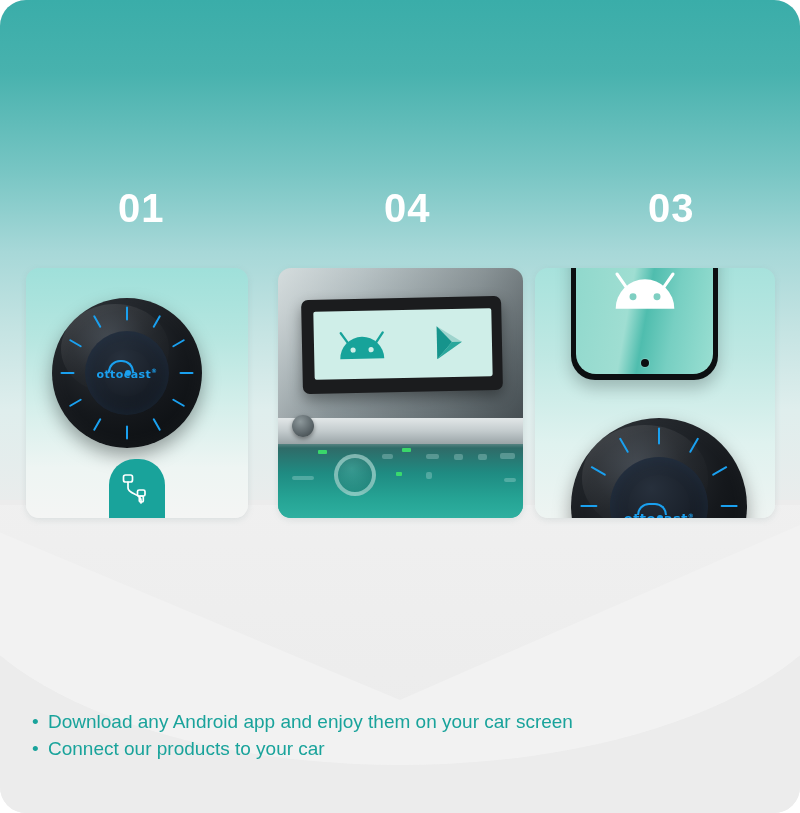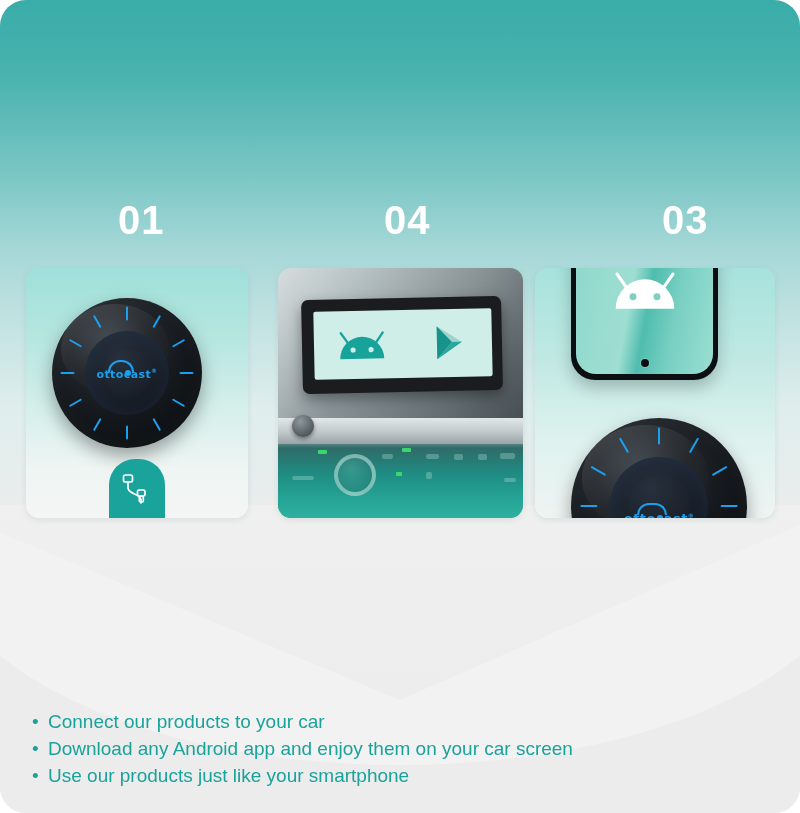--- a/index.html
+++ b/index.html
@@ -39,29 +39,29 @@
   
   .heading{
     position:absolute; left:36px; top:18px;
     font-size:42px; letter-spacing:.5px; color:#ffffff;
     font-weight:300; line-height:1.25; white-space:nowrap;
   }
   .heading b{ font-weight:700; }
 
   
   .steps{
-    position:absolute; left:0; top:192px; width:704px; height:56px;
+    position:absolute; left:0; top:180px; width:704px; height:56px;
   }
   .step-num{
     position:absolute; top:0; font-size:40px; font-weight:700;
     color:#ffffff; letter-spacing:1px; line-height:56px;
   }
   .step-num.n1{ left:118px; }
   .step-num.n2{ left:384px; }
-  .step-num.n3{ left:648px;margin-left:14px; }
+  .step-num.n3{ left:648px; }
 
   
   .cards{ position:absolute; left:0; top:268px; width:800px; height:250px; }
   .card{
     position:absolute; top:0; height:250px; border-radius:13px;
     overflow:hidden;
     box-shadow:0 2px 6px rgba(120,150,150,.18);
   }
   .card.c1{ left:26px; width:222px;
     background:linear-gradient(180deg,#9fe0da 0%,#b6e6e0 28%,#d5efeb 56%,#eef5f3 80%,#f4f5f4 100%); }
@@ -311,23 +311,20 @@
           <span class="dotmark" style="top:4px;"></span>
           <span>ottocast</span><span class="reg">®</span>
         </div>
       </div>
     </div>
 
   </div>
 
   <ul style="position:absolute;left:32px;top:708px;list-style:none;">
     <li style="color:#19a39b;font-size:19px;line-height:27px;">
-      <span style="display:inline-block;width:16px;color:#19a39b;">•</span><span>Connect our products to your car</span>
-    </li>
-    <li style="color:#19a39b;font-size:19px;line-height:27px;">
       <span style="display:inline-block;width:16px;color:#19a39b;">•</span><span>Download any Android app and enjoy them on your car screen</span>
     </li>
     <li style="color:#19a39b;font-size:19px;line-height:27px;">
-      <span style="display:inline-block;width:16px;color:#19a39b;">•</span><span>Use our products just like your smartphone</span>
+      <span style="display:inline-block;width:16px;color:#19a39b;">•</span><span>Connect our products to your car</span>
     </li>
   </ul>
 
 </div>
 
 </body></html>

